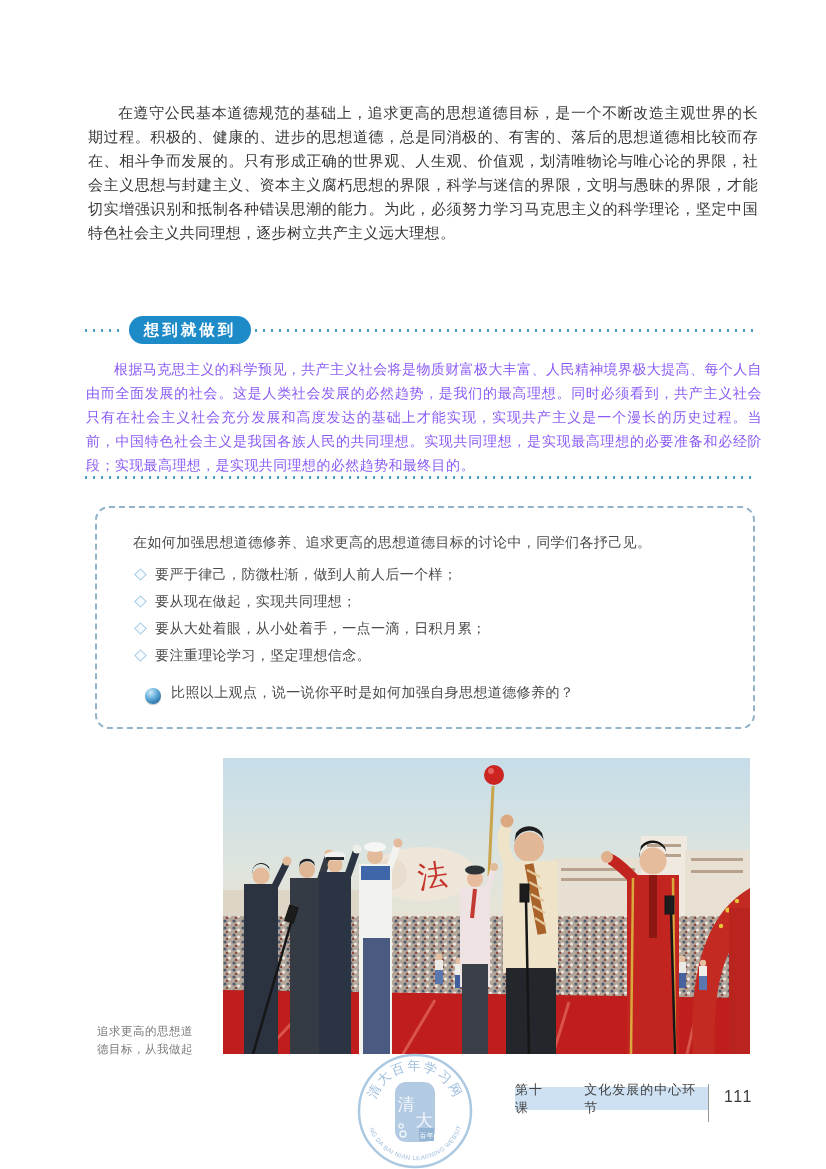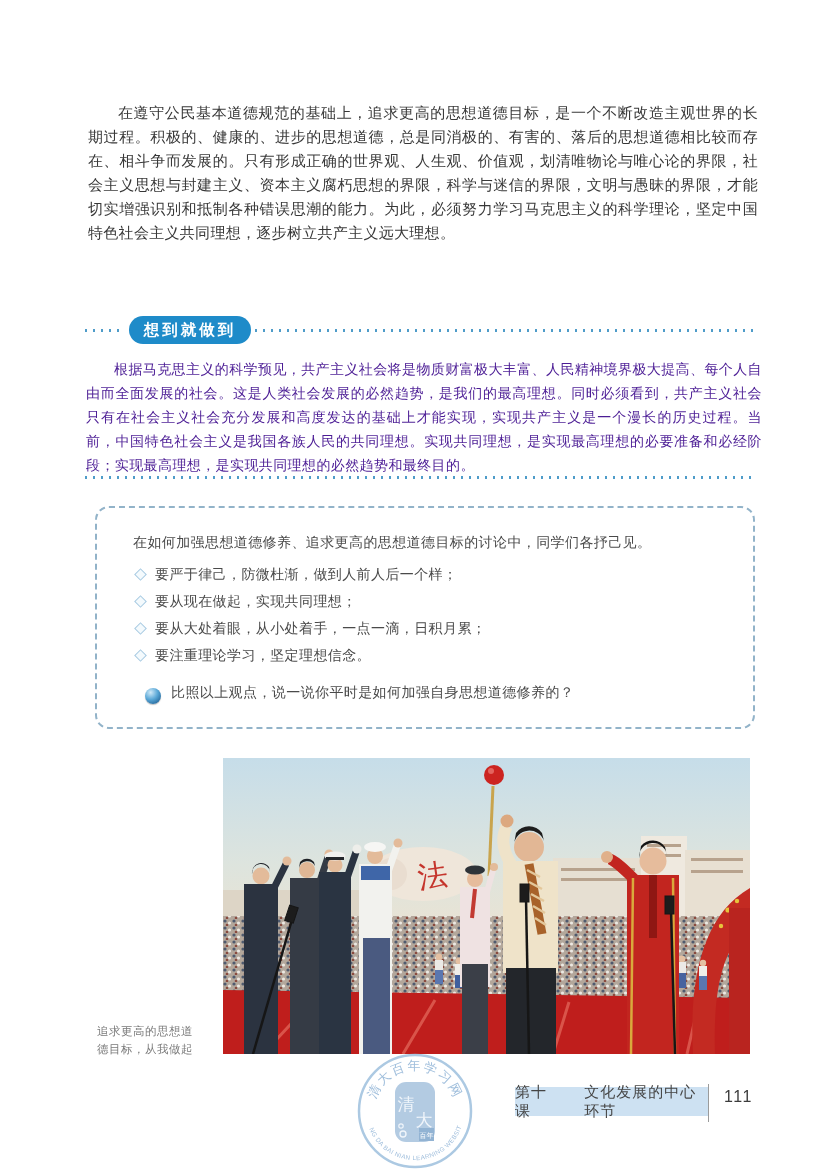--- a/index.html
+++ b/index.html
@@ -24,21 +24,21 @@
   .dotline.right{left:170px;width:501px;}
   .badge{
     position:absolute;left:44px;top:0;width:122px;height:28px;border-radius:15px;
     background:#1e8bc9;color:#ffffff;font-size:15.5px;font-weight:bold;
     display:flex;align-items:center;justify-content:center;letter-spacing:3px;
   }
   
   .expert-text{
     position:absolute;left:86px;top:344px;width:676px;
     font-family:"Liberation Serif","DejaVu Serif",serif;
-    font-size:14px;line-height:24px;color:#4c1d95;
+    font-size:14px;line-height:24px;color:#8b5cf6;
     text-align:justify;text-indent:2em;letter-spacing:.4px;
   }
   .dotline.bottom{position:absolute;left:85px;top:476px;width:671px;}
   
   .dash-box{
     position:absolute;left:95px;top:506px;width:660px;height:223px;
     border:2px dashed #92b3c9;border-radius:14px;box-sizing:border-box;
     padding:24px 36px 0 36px;
     font-family:"Liberation Serif","DejaVu Serif",serif;color:#4a4a4a;
   }
@@ -60,23 +60,23 @@
   .photo{position:absolute;left:223px;top:758px;width:527px;height:296px;}
   .photo svg{display:block;width:100%;height:100%;}
   .caption{
     position:absolute;left:97px;top:1022px;width:100px;
     font-size:11.5px;line-height:18px;color:#7b7b7b;letter-spacing:.5px;
   }
   
   .watermark{position:absolute;left:340px;top:1036px;width:150px;height:133px;opacity:.85;}
   
   .footer-bar{
-    position:absolute;left:515px;top:1087px;width:193px;height:29px;background:#cde1f2;
+    position:absolute;left:515px;top:1087px;width:193px;height:23px;background:#cde1f2;
     display:flex;align-items:center;justify-content:center;
-    font-size:15px;color:#454545;letter-spacing:1px;gap:16px;
+    font-size:13px;color:#454545;letter-spacing:1px;gap:16px;
   }
   .footer-bar .lesson{margin-right:12px;}
   .footer-divider{position:absolute;left:708px;top:1084px;width:1px;height:38px;background:#9b9b9b;}
   .page-number{
     position:absolute;left:724px;top:1088px;font-size:16px;color:#3c3c3c;letter-spacing:1.5px;
     font-family:"Liberation Sans","DejaVu Sans",sans-serif;
   }
 </style>
 </head>
 <body>

